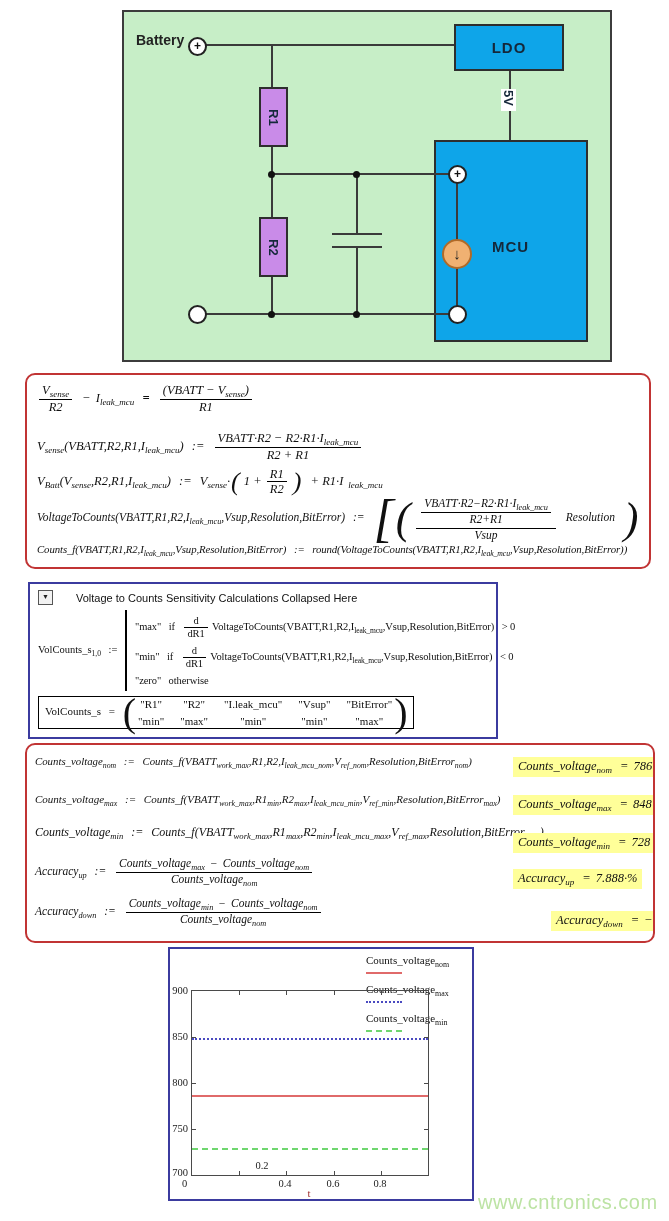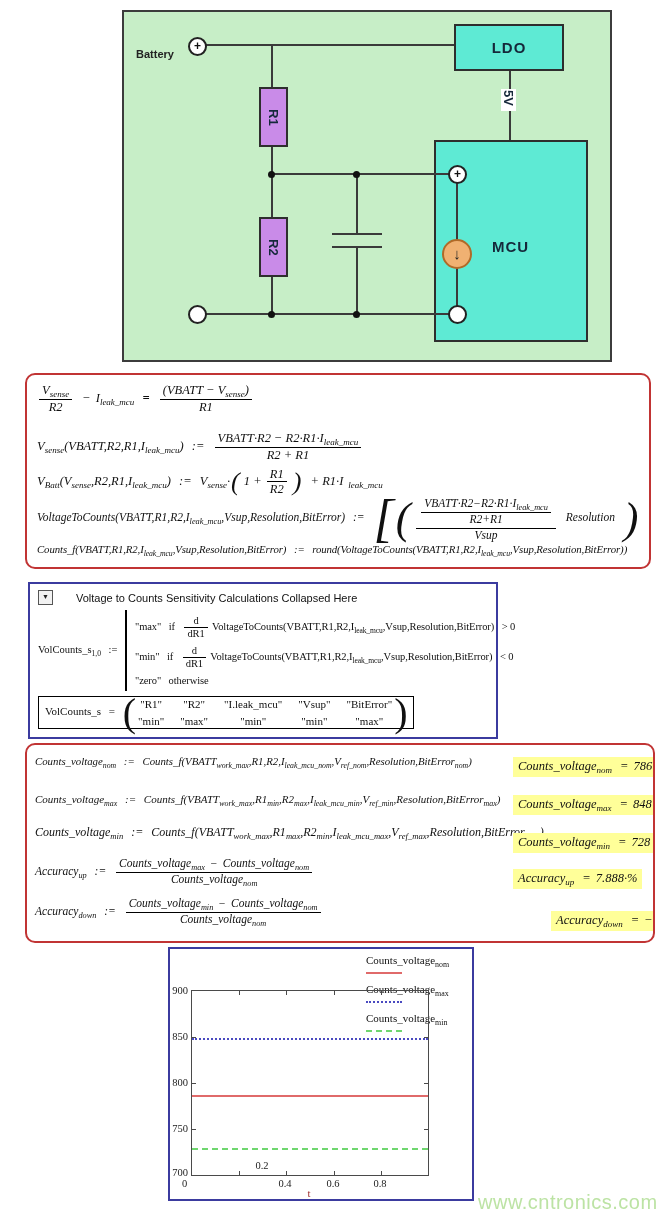--- a/index.html
+++ b/index.html
@@ -6,25 +6,25 @@
   body{position:relative;width:669px;height:1221px;overflow:hidden;
        font-family:"Liberation Sans",sans-serif;color:#111;}
   .abs{position:absolute;}
 
   
   #circuit{left:122px;top:10px;width:486px;height:348px;background:#c7eec7;border:2px solid #3c3c3c;}
   .wire{position:absolute;background:#3a3a3a;}
   .dot{position:absolute;width:7px;height:7px;background:#111;border-radius:50%;}
   .term{position:absolute;width:15px;height:15px;background:#fff;border:2px solid #222;border-radius:50%;
         text-align:center;line-height:14px;font-size:12px;font-weight:bold;color:#111;}
-  .blockbox{position:absolute;background:#5eead4;border:2px solid #2e2e2e;display:flex;align-items:center;justify-content:center;
+  .blockbox{position:absolute;background:#0ea5e9;border:2px solid #2e2e2e;display:flex;align-items:center;justify-content:center;
         font-weight:bold;color:#15283a;font-size:15px;letter-spacing:1px;}
   .res{position:absolute;width:25px;height:56px;background:#c98be8;border:2px solid #2e2e2e;display:flex;align-items:center;justify-content:center;}
   .vtext{writing-mode:vertical-rl;font-weight:bold;font-size:13px;color:#15283a;}
-  #lbl-battery{left:12px;top:36px;font-size:11px;font-weight:bold;color:#222;}
+  #lbl-battery{left:12px;top:20px;font-size:14px;font-weight:bold;color:#222;}
   #lbl-5v{left:377px;top:77px;background:#fff;padding:1px 0;}
   #csrc{position:absolute;left:318px;top:227px;width:26px;height:26px;background:#f0b172;border:2px solid #b06a28;
         border-radius:50%;text-align:center;line-height:25px;font-size:15px;font-weight:bold;color:#222;}
 
   
   .mrow{font-family:"Liberation Serif",serif;font-size:12.5px;color:#101010;white-space:nowrap;}
   .mrow sub, .hl sub, .lgl sub{font-size:0.72em;vertical-align:-0.35em;line-height:1;}
   .frac{display:inline-block;vertical-align:middle;text-align:center;line-height:1.15;margin:0 2px;}
   .frac > .num{display:block;border-bottom:1px solid #000;padding:0 3px;}
   .frac > .den{display:block;padding:0 3px;}

